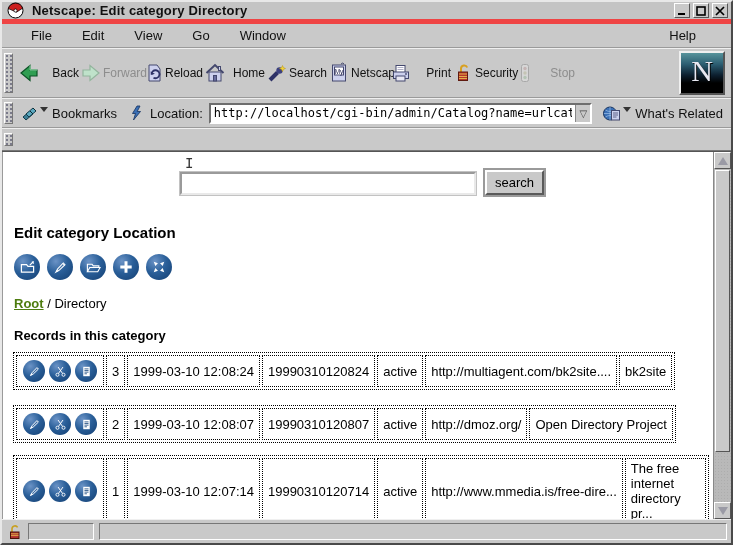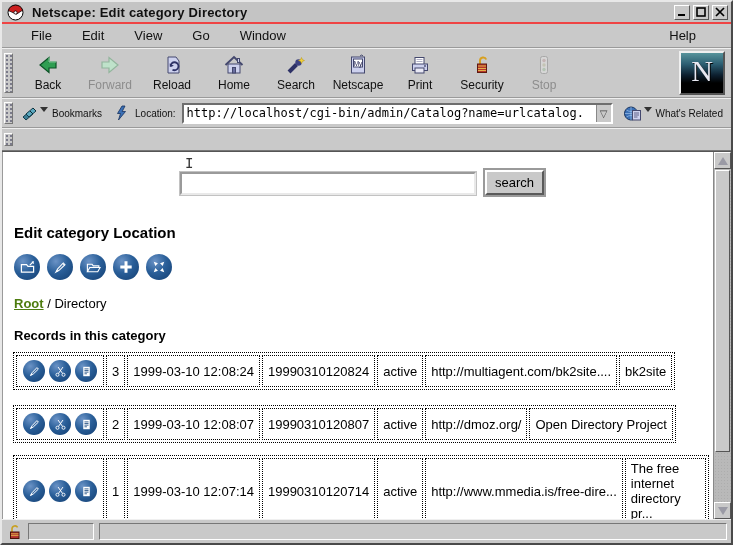--- a/index.html
+++ b/index.html
@@ -8,57 +8,57 @@
     width:733px;height:545px;
     background:#c9c9c9;
     border:2px solid;border-color:#e8e8e8 #4a4a4a #4a4a4a #e8e8e8;
     outline:1px solid #1a1a1a;
     font-family:"Liberation Sans",sans-serif;
     display:flex;flex-direction:column;
     position:relative;overflow:hidden;
   }
   
   .titlebar{height:22px;background:#c4c4c4;display:flex;align-items:center;
-    border-bottom:2px solid #ef4444;padding:8px 3px;flex:0 0 auto;}
+    border-bottom:5px solid #ef4444;padding:8px 3px;flex:0 0 auto;}
   .titlebar .appicon{width:17px;height:17px;margin:0 8px 0 2px;}
   .titlebar .title{font-size:13px;font-weight:bold;color:#111;flex:1;letter-spacing:.2px;}
   .winbtn{width:16px;height:15px;margin-left:3px;background:#c9c9c9;
     border:1px solid;border-color:#fff #555 #555 #fff;
     display:flex;align-items:center;justify-content:center;
     font-size:11px;line-height:10px;color:#000;font-weight:bold;}
   
   .menubar{height:24px;display:flex;align-items:center;padding:0 26px;
     border-bottom:1px solid #9a9a9a;flex:0 0 auto;}
   .menu-item{font-size:13px;color:#111;margin-right:24px;padding:2px 3px;}
   .menu-spacer{flex:1;}
   
   .toolbar{height:50px;display:flex;align-items:stretch;
     border-top:1px solid #efefef;border-bottom:1px solid #9a9a9a;
     padding:2px 4px 2px 2px;flex:0 0 auto;}
   .grip{width:9px;margin:2px 4px 2px 0;border:1px solid;border-color:#fff #777 #777 #fff;
     background-image:radial-gradient(#7a7a8a 26%,transparent 30%);
     background-size:4px 4px;background-color:#c9c9c9;flex:0 0 auto;}
-  .tool-btn{width:62px;display:flex;flex-direction:column;align-items:center;
+  .tool-btn{width:62px;display:flex;flex-direction:row;align-items:center;
     justify-content:space-between;padding:2px 0 3px;color:#111;}
   .tool-btn .ticon{height:26px;display:flex;align-items:center;justify-content:center;}
   .tool-btn .tlabel{font-size:12px;margin-top:1px;}
   .tool-btn.disabled .tlabel{color:#8d8d8d;}
   .toolbar-spacer{flex:1;}
   .nlogo{width:46px;height:44px;align-self:center;margin-right:2px;
     border:2px solid;border-color:#efefef #555 #555 #efefef;
     background:linear-gradient(#57939b 0%,#2c5e72 28%,#0d2030 55%,#000 75%);
     display:flex;align-items:center;justify-content:center;position:relative;}
   .nlogo .n{font-family:"Liberation Serif",serif;font-size:30px;color:#e8e8f2;
     line-height:1;margin-top:-4px;text-shadow:1px 1px 0 #000;}
   
   .locbar{height:30px;display:flex;align-items:center;
     border-top:1px solid #efefef;border-bottom:1px solid #9a9a9a;
     padding:2px 6px 2px 2px;flex:0 0 auto;}
   .lb-bookmarks{display:flex;align-items:center;padding:2px 4px;}
-  .lb-label{font-size:10px;color:#111;margin-left:4px;}
+  .lb-label{font-size:13px;color:#111;margin-left:4px;}
   .caret{width:0;height:0;border-left:4px solid transparent;border-right:4px solid transparent;
     border-top:5px solid #333;margin:-8px 0 0 1px;}
   .url-combo{flex:1;display:flex;align-items:stretch;height:21px;margin:0 8px 0 6px;
     border:2px solid;border-color:#6e6e6e #fff #fff #6e6e6e;background:#fff;}
   .url-input{flex:1;border:0;outline:none;padding:1px 3px;
     font-family:"DejaVu Sans Mono","Liberation Mono",monospace;font-size:12px;color:#000;background:#fff;}
   .url-drop{width:15px;background:#c9c9c9;border-left:1px solid #888;
     display:flex;align-items:center;justify-content:center;font-size:10px;color:#444;}
   .lb-related{display:flex;align-items:center;padding:2px 2px;justify-content:space-between;}
   

